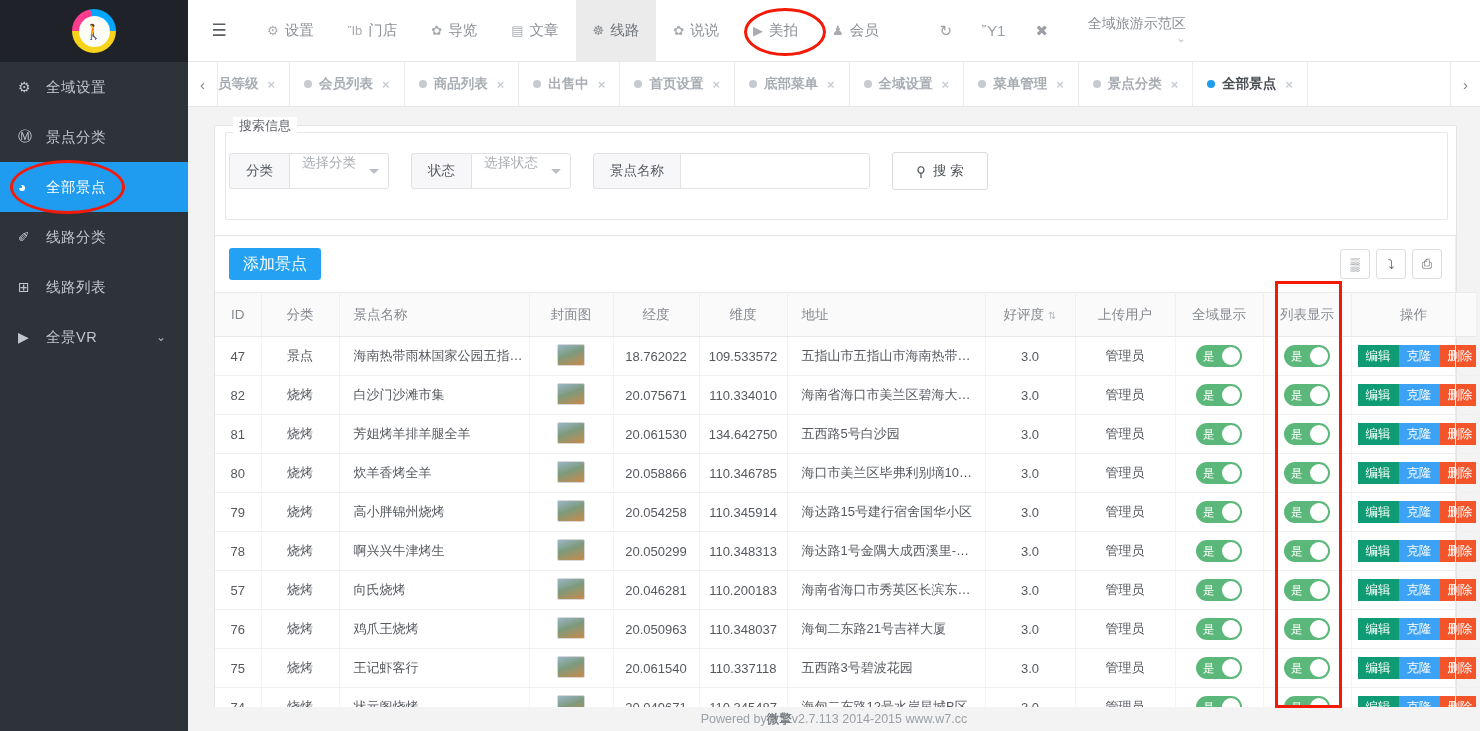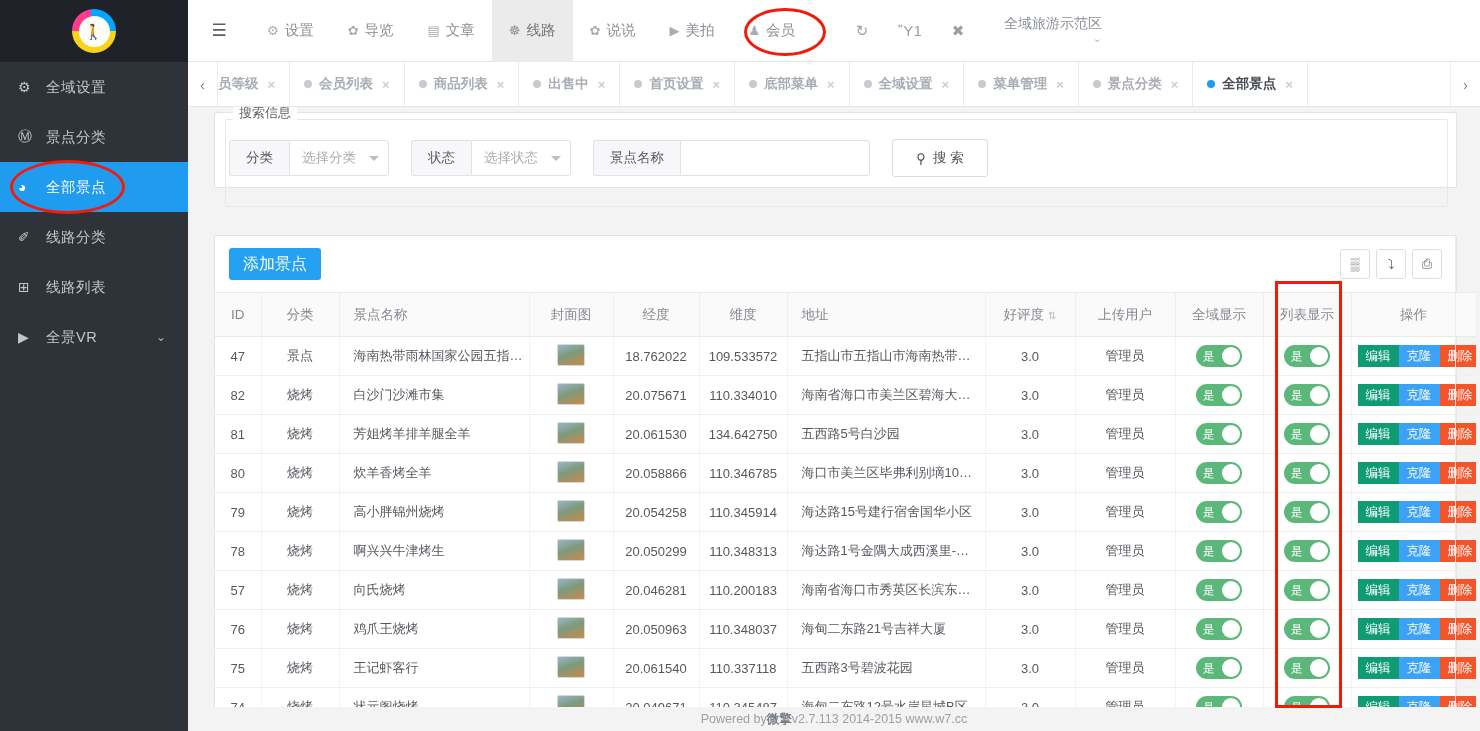--- a/index.html
+++ b/index.html
@@ -107,42 +107,42 @@
 
   
   .content {
     position:absolute; left:188px; top:107px; width:1292px; height:624px;
     background:#f3f3f4; overflow:hidden;
   }
   .panel {
     background:#fff; border:1px solid #e4e4e4; border-radius:2px;
   }
   .search-panel {
-    position:absolute; left:26px; top:5px; width:1243px; height:76px;
+    position:absolute; left:26px; top:18px; width:1243px; height:112px;
   }
   .fieldset-legend {
     position:absolute; left:18px; top:-9px; background:#fff; padding:0 6px;
     font-size:13px; color:#5d6269;
   }
   .fieldset-box {
     position:absolute; left:10px; top:6px; width:1223px; height:88px;
     border:1px solid #e8e8e8; border-radius:2px;
   }
   .search-row {
     position:absolute; left:14px; top:26px; display:flex; align-items:center; gap:0;
   }
   .input-group { display:flex; align-items:stretch; }
   .ig-addon {
     background:#f7f7f9; border:1px solid #e2e2e4; border-right:none;
     padding:0 16px; display:flex; align-items:center;
     font-size:13.5px; color:#555a61; border-radius:3px 0 0 3px;
   }
   .ig-select {
     background:#fff; border:1px solid #e2e2e4;
-    padding:0 26px 0 12px; display:flex; align-items:center;
+    padding:0 26px 0 12px; display:flex; 
     font-size:13.5px; color:#a9aeb4; border-radius:0 3px 3px 0;
     position:relative; min-width:100px; height:36px; cursor:pointer;
   }
   .ig-select .caret {
     position:absolute; right:9px; top:50%; margin-top:-2px;
     width:0;height:0;border-left:5px solid transparent;border-right:5px solid transparent;
     border-top:5px solid #b9bec4;
   }
   .ig-input {
     background:#fff; border:1px solid #e2e2e4; border-radius:0 3px 3px 0;
@@ -264,20 +264,24 @@
         </div>
       </div>
   </div>
 
   <div class="topbar">
     <div class="tb-hamb">☰</div>
     <div class="tb-menu" id="tb-menu">
         <div class="tb-item">
           <span class="ti">⚙</span>
           <span>设置</span>
+        </div>
+        <div class="tb-item">
+          <span class="ti">Ἵb</span>
+          <span>门店</span>
         </div>
         <div class="tb-item">
           <span class="ti">✿</span>
           <span>导览</span>
         </div>
         <div class="tb-item">
           <span class="ti">▤</span>
           <span>文章</span>
         </div>
         <div class="tb-item selected">

